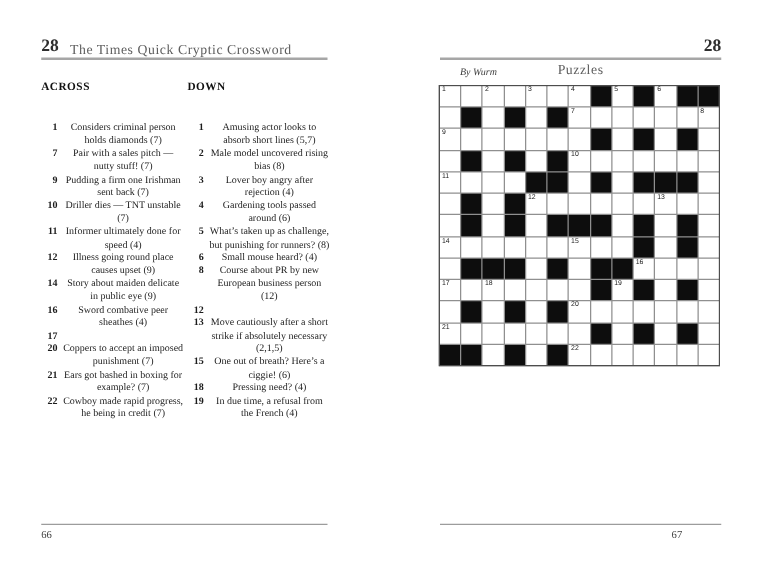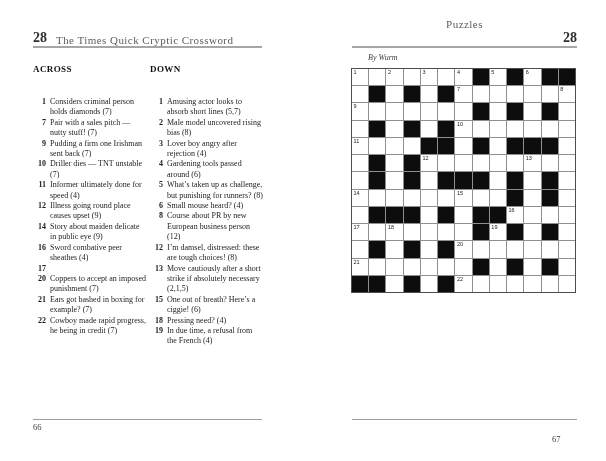--- a/index.html
+++ b/index.html
@@ -16,21 +16,21 @@
     position:absolute;font-weight:bold;
     font-size:14px;color:#2e2e2e;line-height:14px;
   }
   .lp-chap{left:33px;top:31px;}
   .rp-chap{left:552px;top:31px;width:25px;text-align:right;}
   .running-title{
     position:absolute;font-size:11px;color:#5d5d5d;
     letter-spacing:0.45px;line-height:10px;
   }
   .lp-title{left:56px;top:35px;}
-  .rp-title{left:352px;top:19px;width:225px;text-align:center;}
+  .rp-title{left:352px;top:51px;width:225px;text-align:center;}
   .head-rule{
     position:absolute;height:2px;background:#a6a6a6;
   }
   .lp-head-rule{left:33px;top:46px;width:229px;}
   .rp-head-rule{left:352px;top:46px;width:225px;}
   .byline{
     position:absolute;left:368px;top:53px;width:225px;
     font-style:italic;font-size:8px;color:#3c3c3c;
   }
 
@@ -38,21 +38,21 @@
   .clue-col{position:absolute;top:64px;}
   .across-col{left:33px;width:115px;}
   .down-col{left:150px;width:115px;}
   .colhead{
     font-weight:bold;font-size:9px;color:#111;
     letter-spacing:0.4px;line-height:11px;margin-bottom:22px;
   }
   .clues{font-size:8px;line-height:10.4px;color:#1c1c1c;}
   .clue{display:flex;}
   .cnum{width:13px;text-align:right;font-weight:bold;flex-shrink:0;}
-  .ctext{padding-left:4px;width:97px;}
+  .ctext{padding-left:4px;width:97px;text-align:center;}
 
   
   .xgrid{
     position:absolute;left:351px;top:68px;
     width:225px;height:225px;box-sizing:border-box;
     border:1px solid #4d4d4d;background:#8f8f8f;
     display:grid;
     grid-template-columns:repeat(13,1fr);
     grid-template-rows:repeat(13,1fr);
     gap:1px;
@@ -66,21 +66,21 @@
   }
 
   
   .foot-rule{position:absolute;top:419px;height:1px;background:#9c9c9c;}
   .lp-foot-rule{left:33px;width:229px;}
   .rp-foot-rule{left:352px;width:225px;}
   .page-num{
     position:absolute;top:422px;font-size:8.5px;color:#3f3f3f;line-height:10px;text-align:right;
   }
   .lp-page-num{left:33px;}
-  .rp-page-num{left:552px;width:25px;text-align:left;margin-top:12px;}
+  .rp-page-num{left:529px;width:25px;text-align:center;}
 </style>
 </head>
 <body>
 
 <div class="spread">
 
   <div class="chap-num lp-chap">28</div>
   <div class="running-title lp-title">The Times Quick Cryptic Crossword</div>
   <div class="head-rule lp-head-rule"></div>
 
@@ -163,21 +163,20 @@
         <div class="clue">
           <span class="cnum">6</span>
           <span class="ctext">Small mouse heard? (4)</span>
         </div>
         <div class="clue">
           <span class="cnum">8</span>
           <span class="ctext">Course about PR by new European business person (12)</span>
         </div>
         <div class="clue">
           <span class="cnum">12</span>
-          <span class="ctext">I’m damsel, distressed: these are tough choices! (8)</span>
         </div>
         <div class="clue">
           <span class="cnum">13</span>
           <span class="ctext">Move cautiously after a short strike if absolutely necessary (2,1,5)</span>
         </div>
         <div class="clue">
           <span class="cnum">15</span>
           <span class="ctext">One out of breath? Here’s a ciggie! (6)</span>
         </div>
         <div class="clue">

